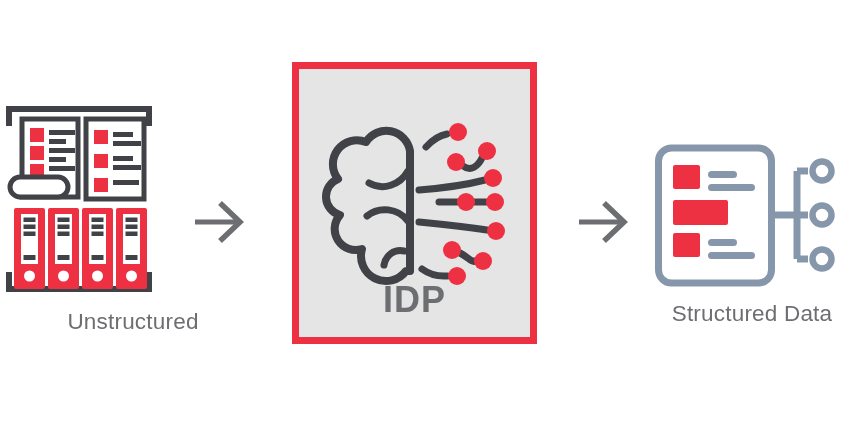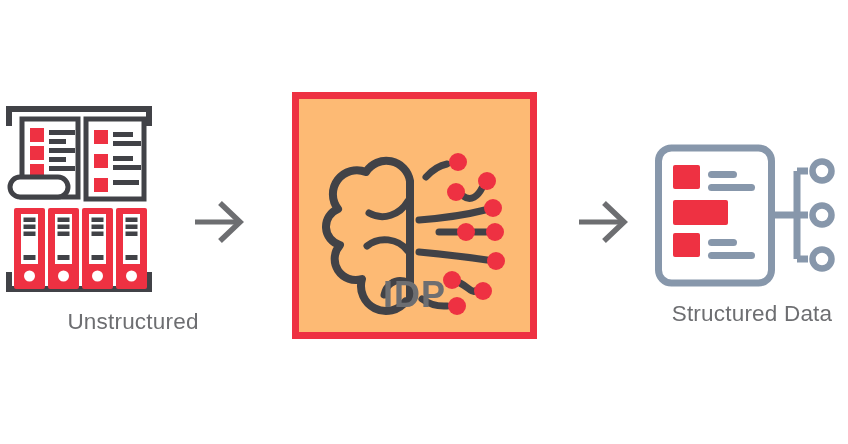--- a/index.html
+++ b/index.html
@@ -14,24 +14,23 @@
   .canvas{position:relative;width:848px;height:444px;background:var(--bg);overflow:hidden;}
   .abs{position:absolute;}
   .node-label{
     color:var(--gray);
     font-size:22.5px;
     line-height:28px;
     text-align:center;
     letter-spacing:.2px;
   }
   .idp-box{
-    left:292px;top:62px;width:245px;height:247px;
+    left:292px;top:62px;width:245px;height:282px;
     border:7px solid var(--red);
-    background:#fdba74;
-    margin-top:30px;
+    background:#e5e5e5;
   }
   .idp-label{
     position:absolute;left:0;right:0;bottom:16px;
     text-align:center;
     color:var(--gray);
     font-size:36px;
     font-weight:bold;
     letter-spacing:1px;
   }
   svg{display:block;}

